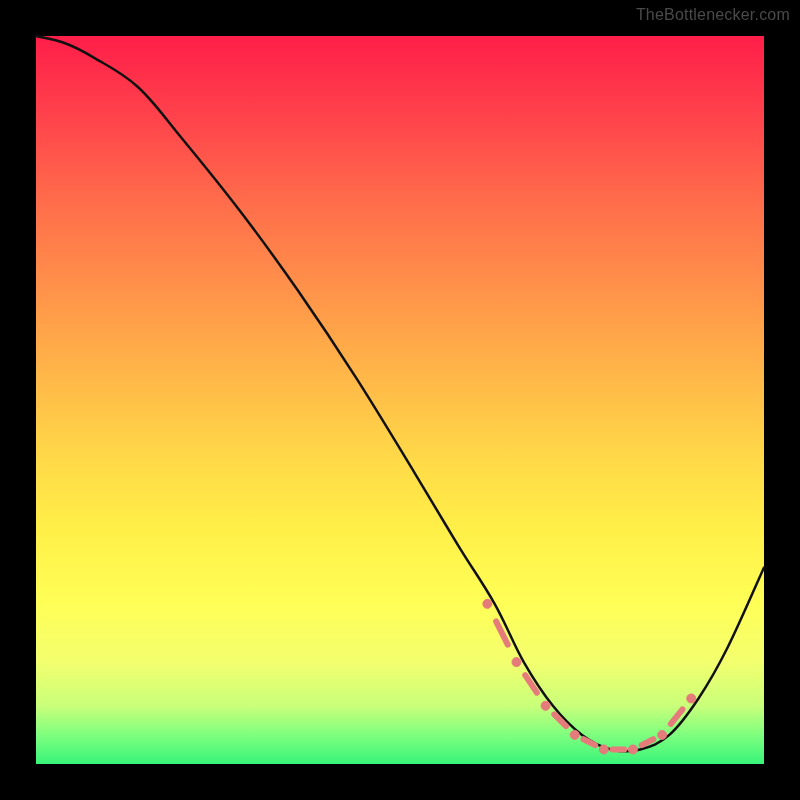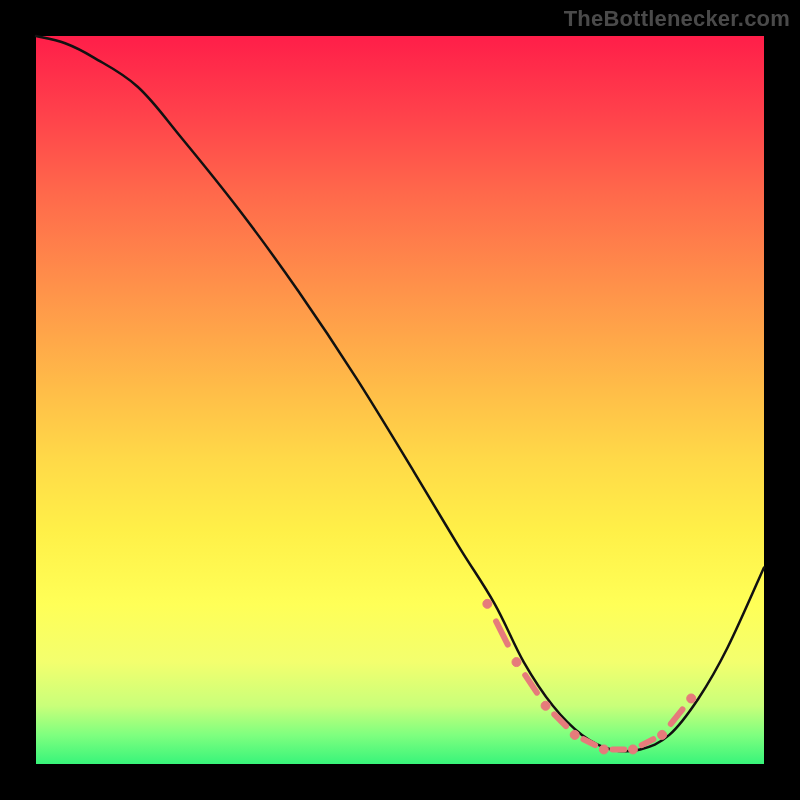--- a/index.html
+++ b/index.html
@@ -29,22 +29,22 @@
       #f3ff6e 86%,
       #c9ff7a 92%,
       #7fff7f 96%,
       #38f47a 100%);
   }
   .watermark {
     position: absolute;
     top: 6px;
     right: 10px;
     color: #4a4a4a;
-    font-size: 22px;
-    font-weight: 700;
+    font-size: 16px;
+    font-weight: 400;
     letter-spacing: 0.2px;
     pointer-events: none;
     user-select: none;
   }
   svg.curve {
     position: absolute;
     left: 0;
     top: 0;
     width: 728px;
     height: 728px;

